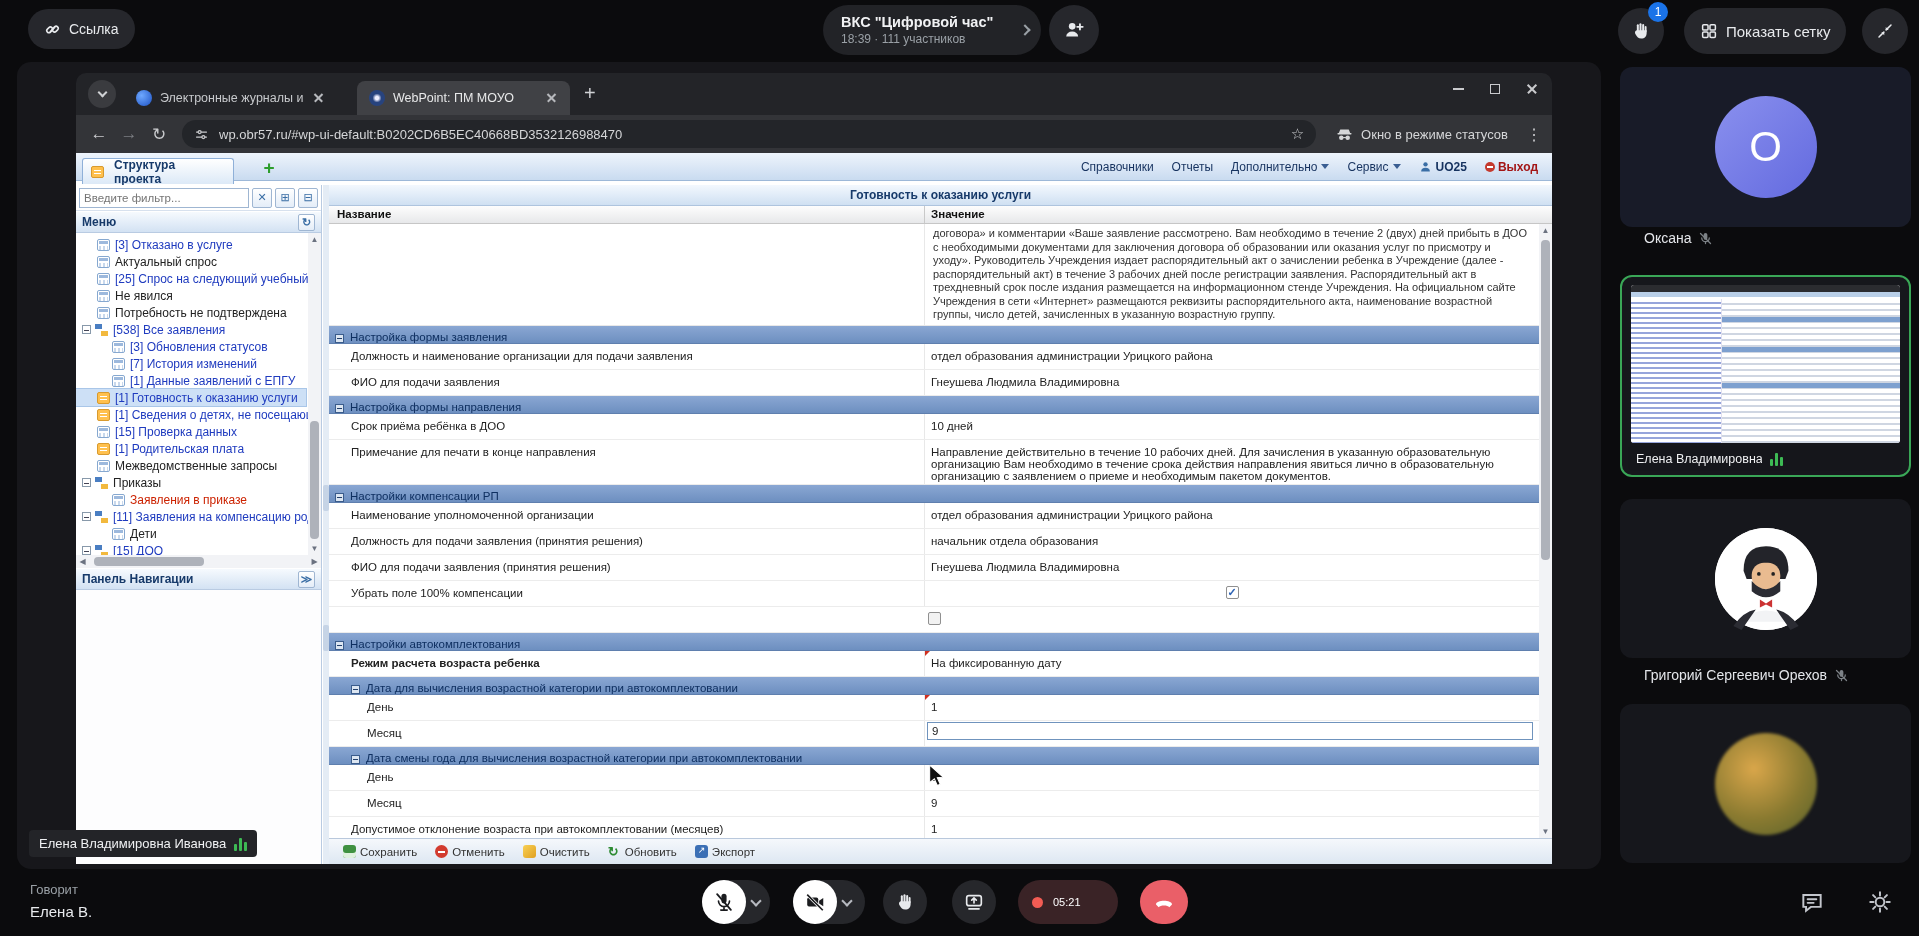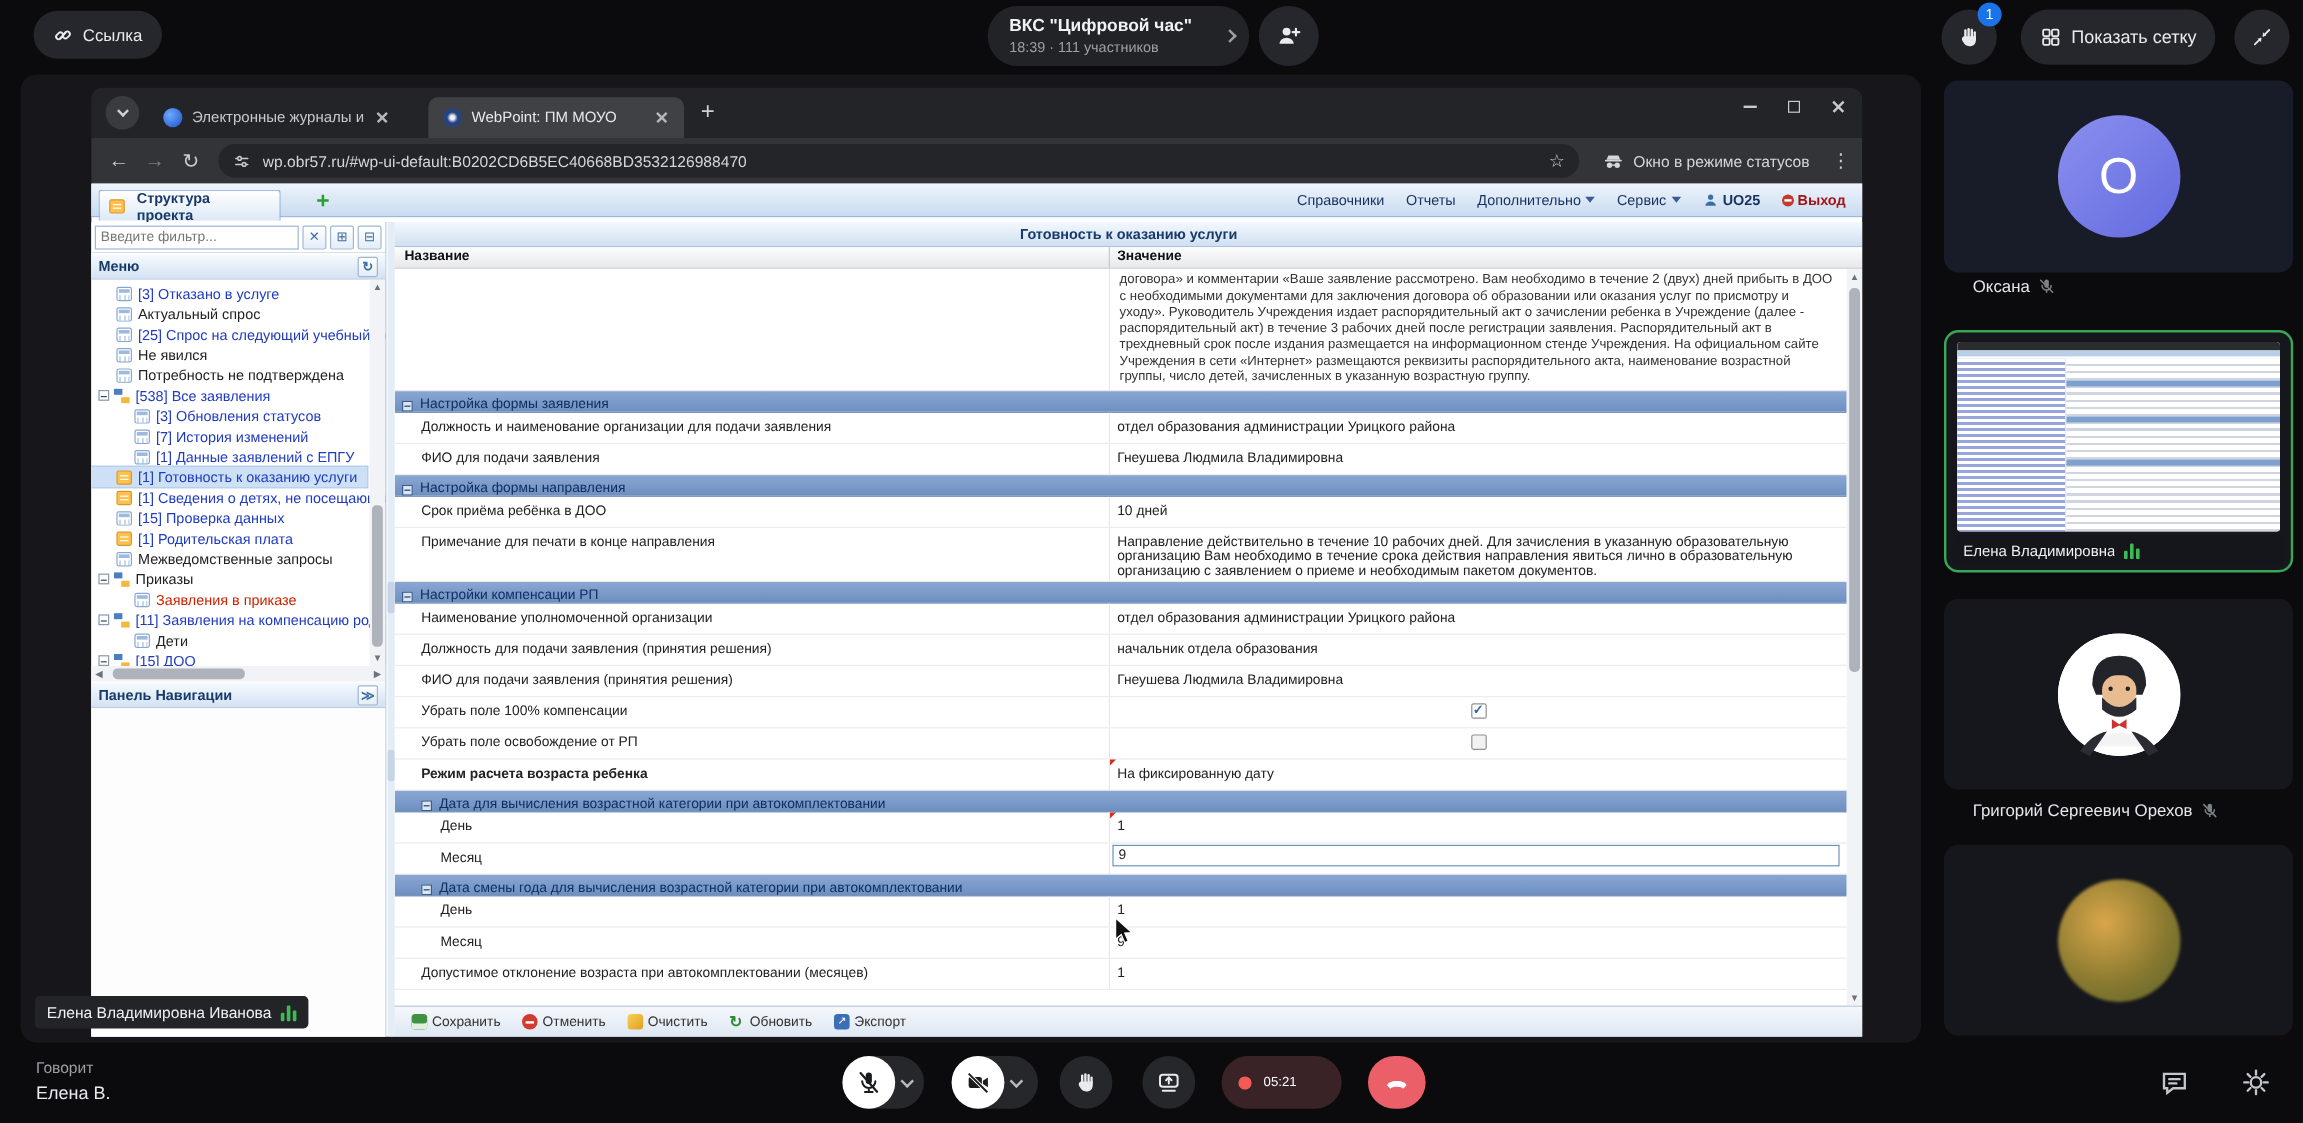--- a/index.html
+++ b/index.html
@@ -539,24 +539,27 @@
             <div class="lc">ФИО для подачи заявления (принятия решения)</div>
             <div class="vc">Гнеушева Людмила Владимировна</div>
           </div>
           <div class="row-f">
             <div class="lc">Убрать поле 100% компенсации</div>
             <div class="vc center">
               <span class="cb">✓</span>
             </div>
           </div>
           <div class="row-f">
-            <div class="lc">Убрать поле освобождение от РП</div>
             <div class="vc center">
               <span class="cb off"></span>
             </div>
+          </div>
+          <div class="row-sec">
+            <span class="secbox"></span>
+            <span>Настройки автокомплектования</span>
           </div>
           <div class="row-f">
             <div class="lc b">Режим расчета возраста ребенка</div>
             <div class="vc marker">На фиксированную дату</div>
           </div>
           <div class="row-sec sub">
             <span class="secbox"></span>
             <span>Дата для вычисления возрастной категории при автокомплектовании</span>
           </div>
           <div class="row-f">

